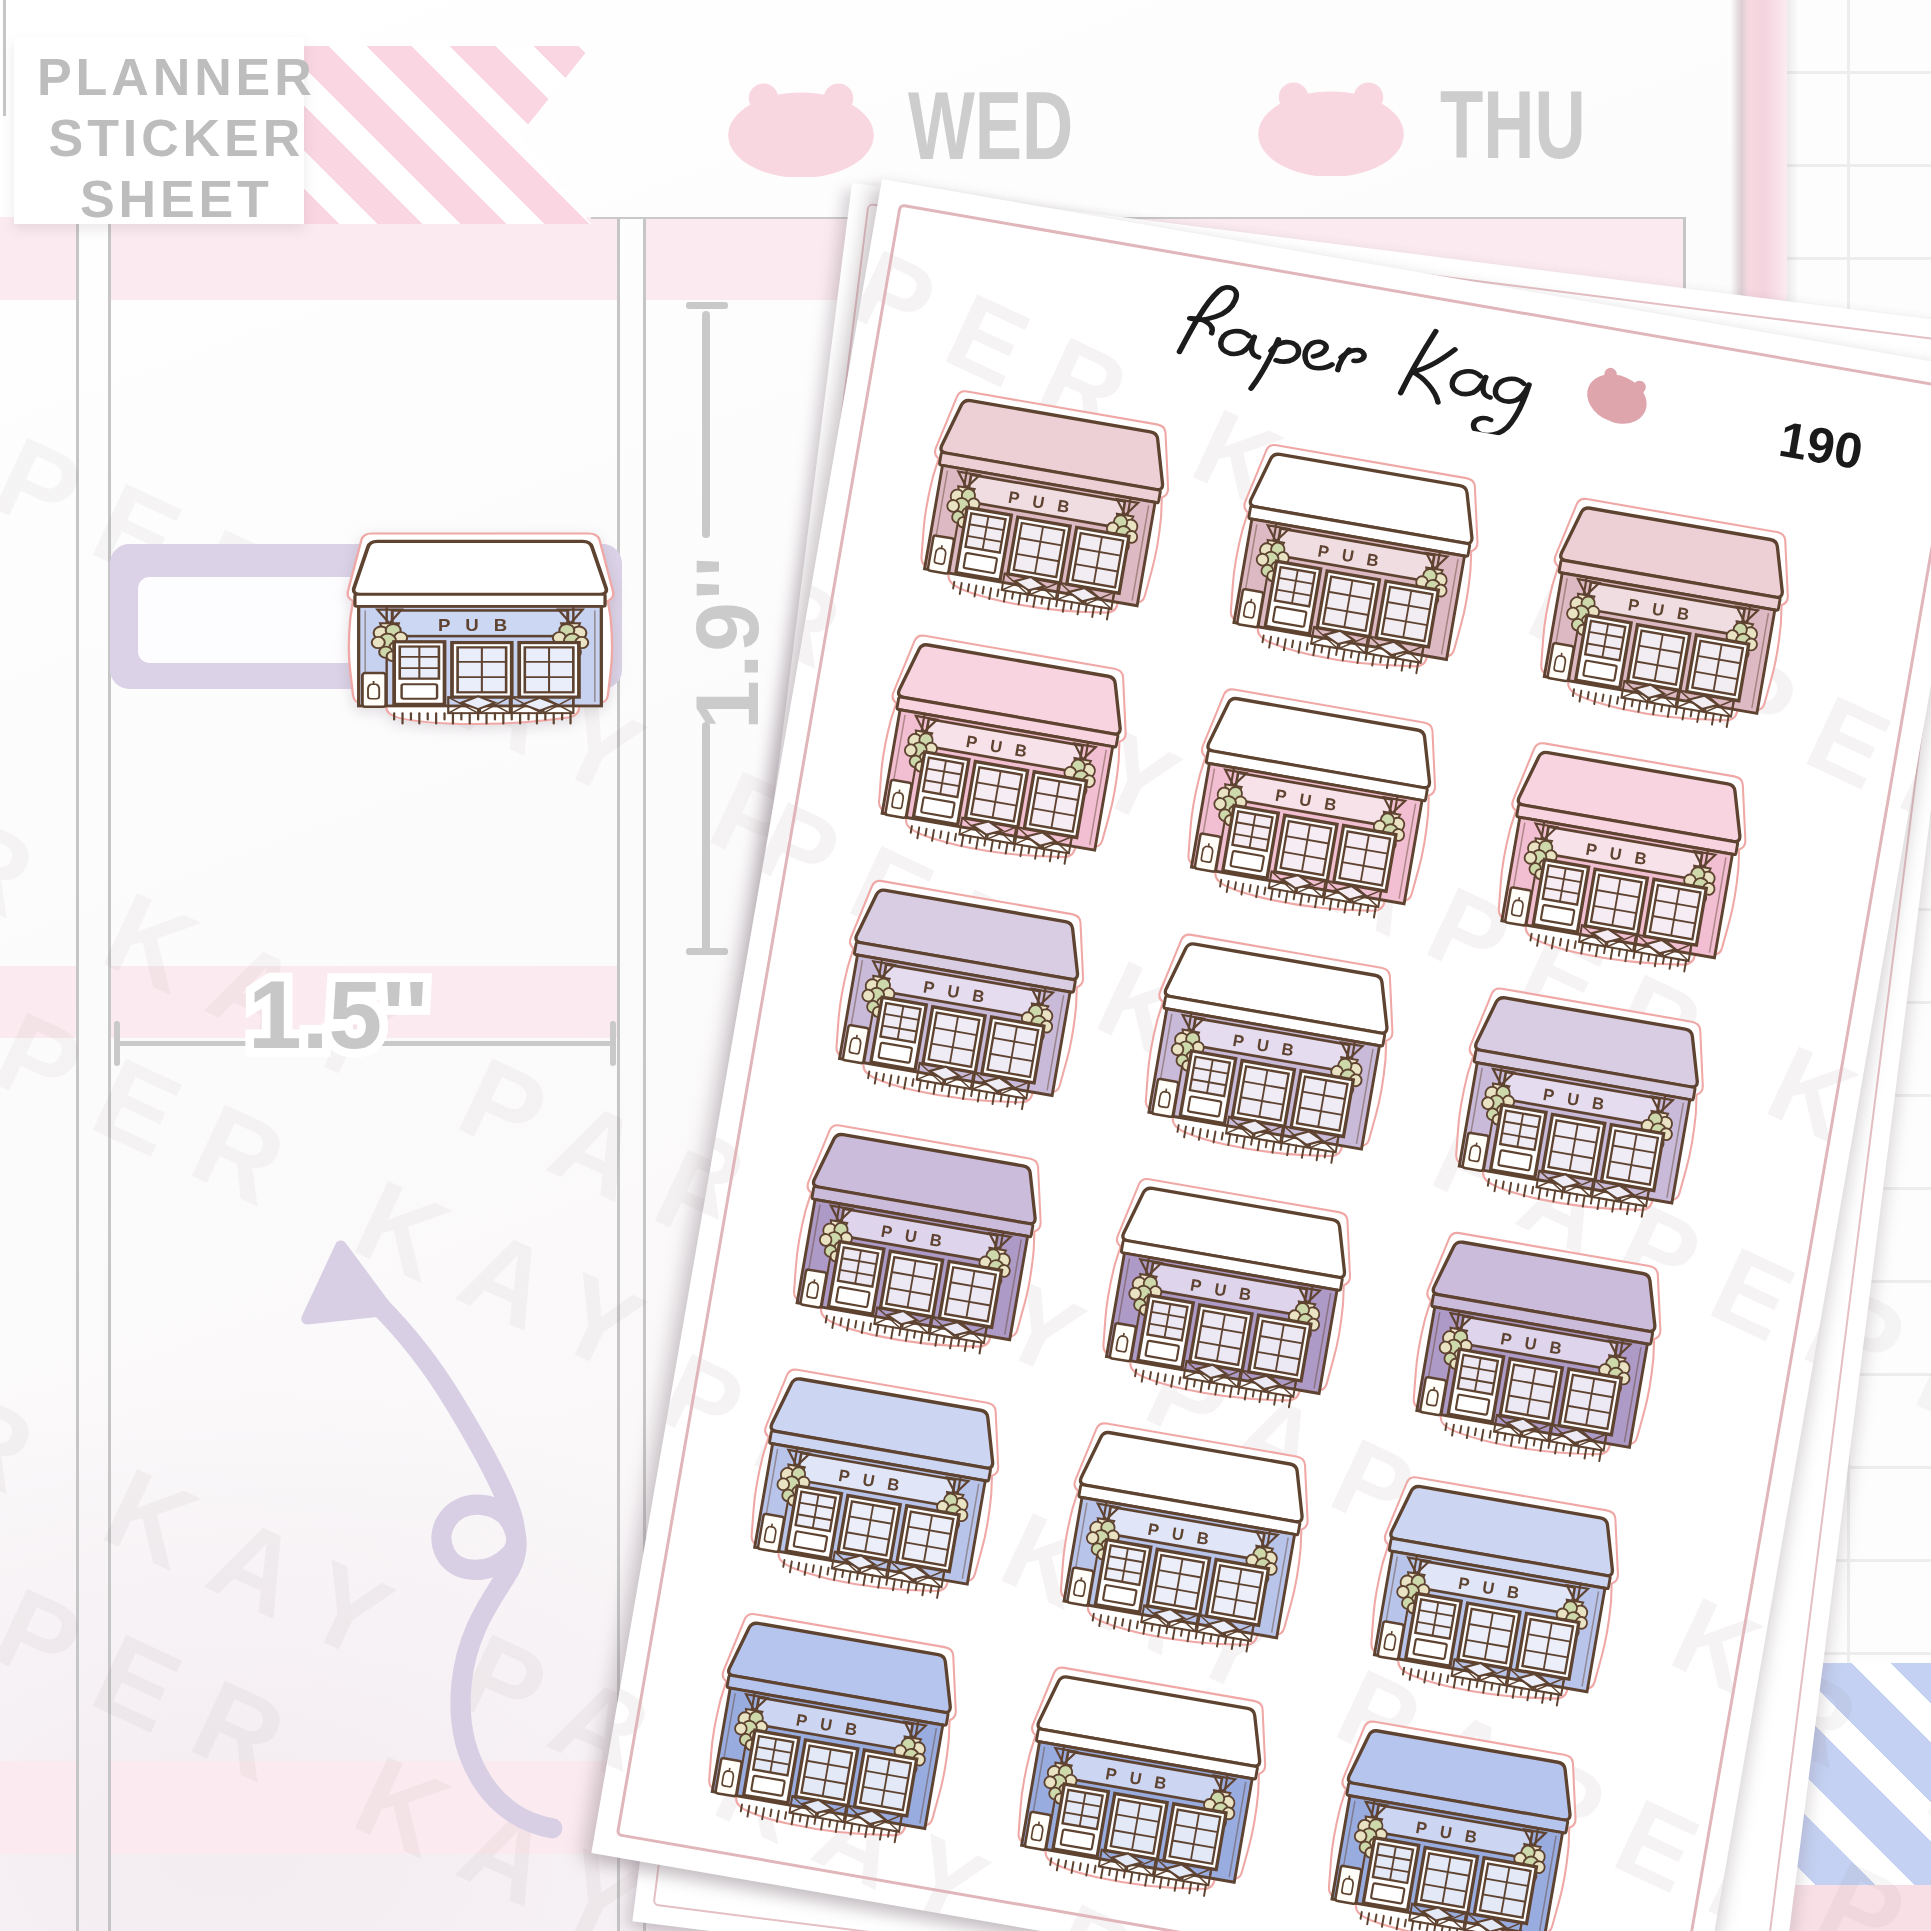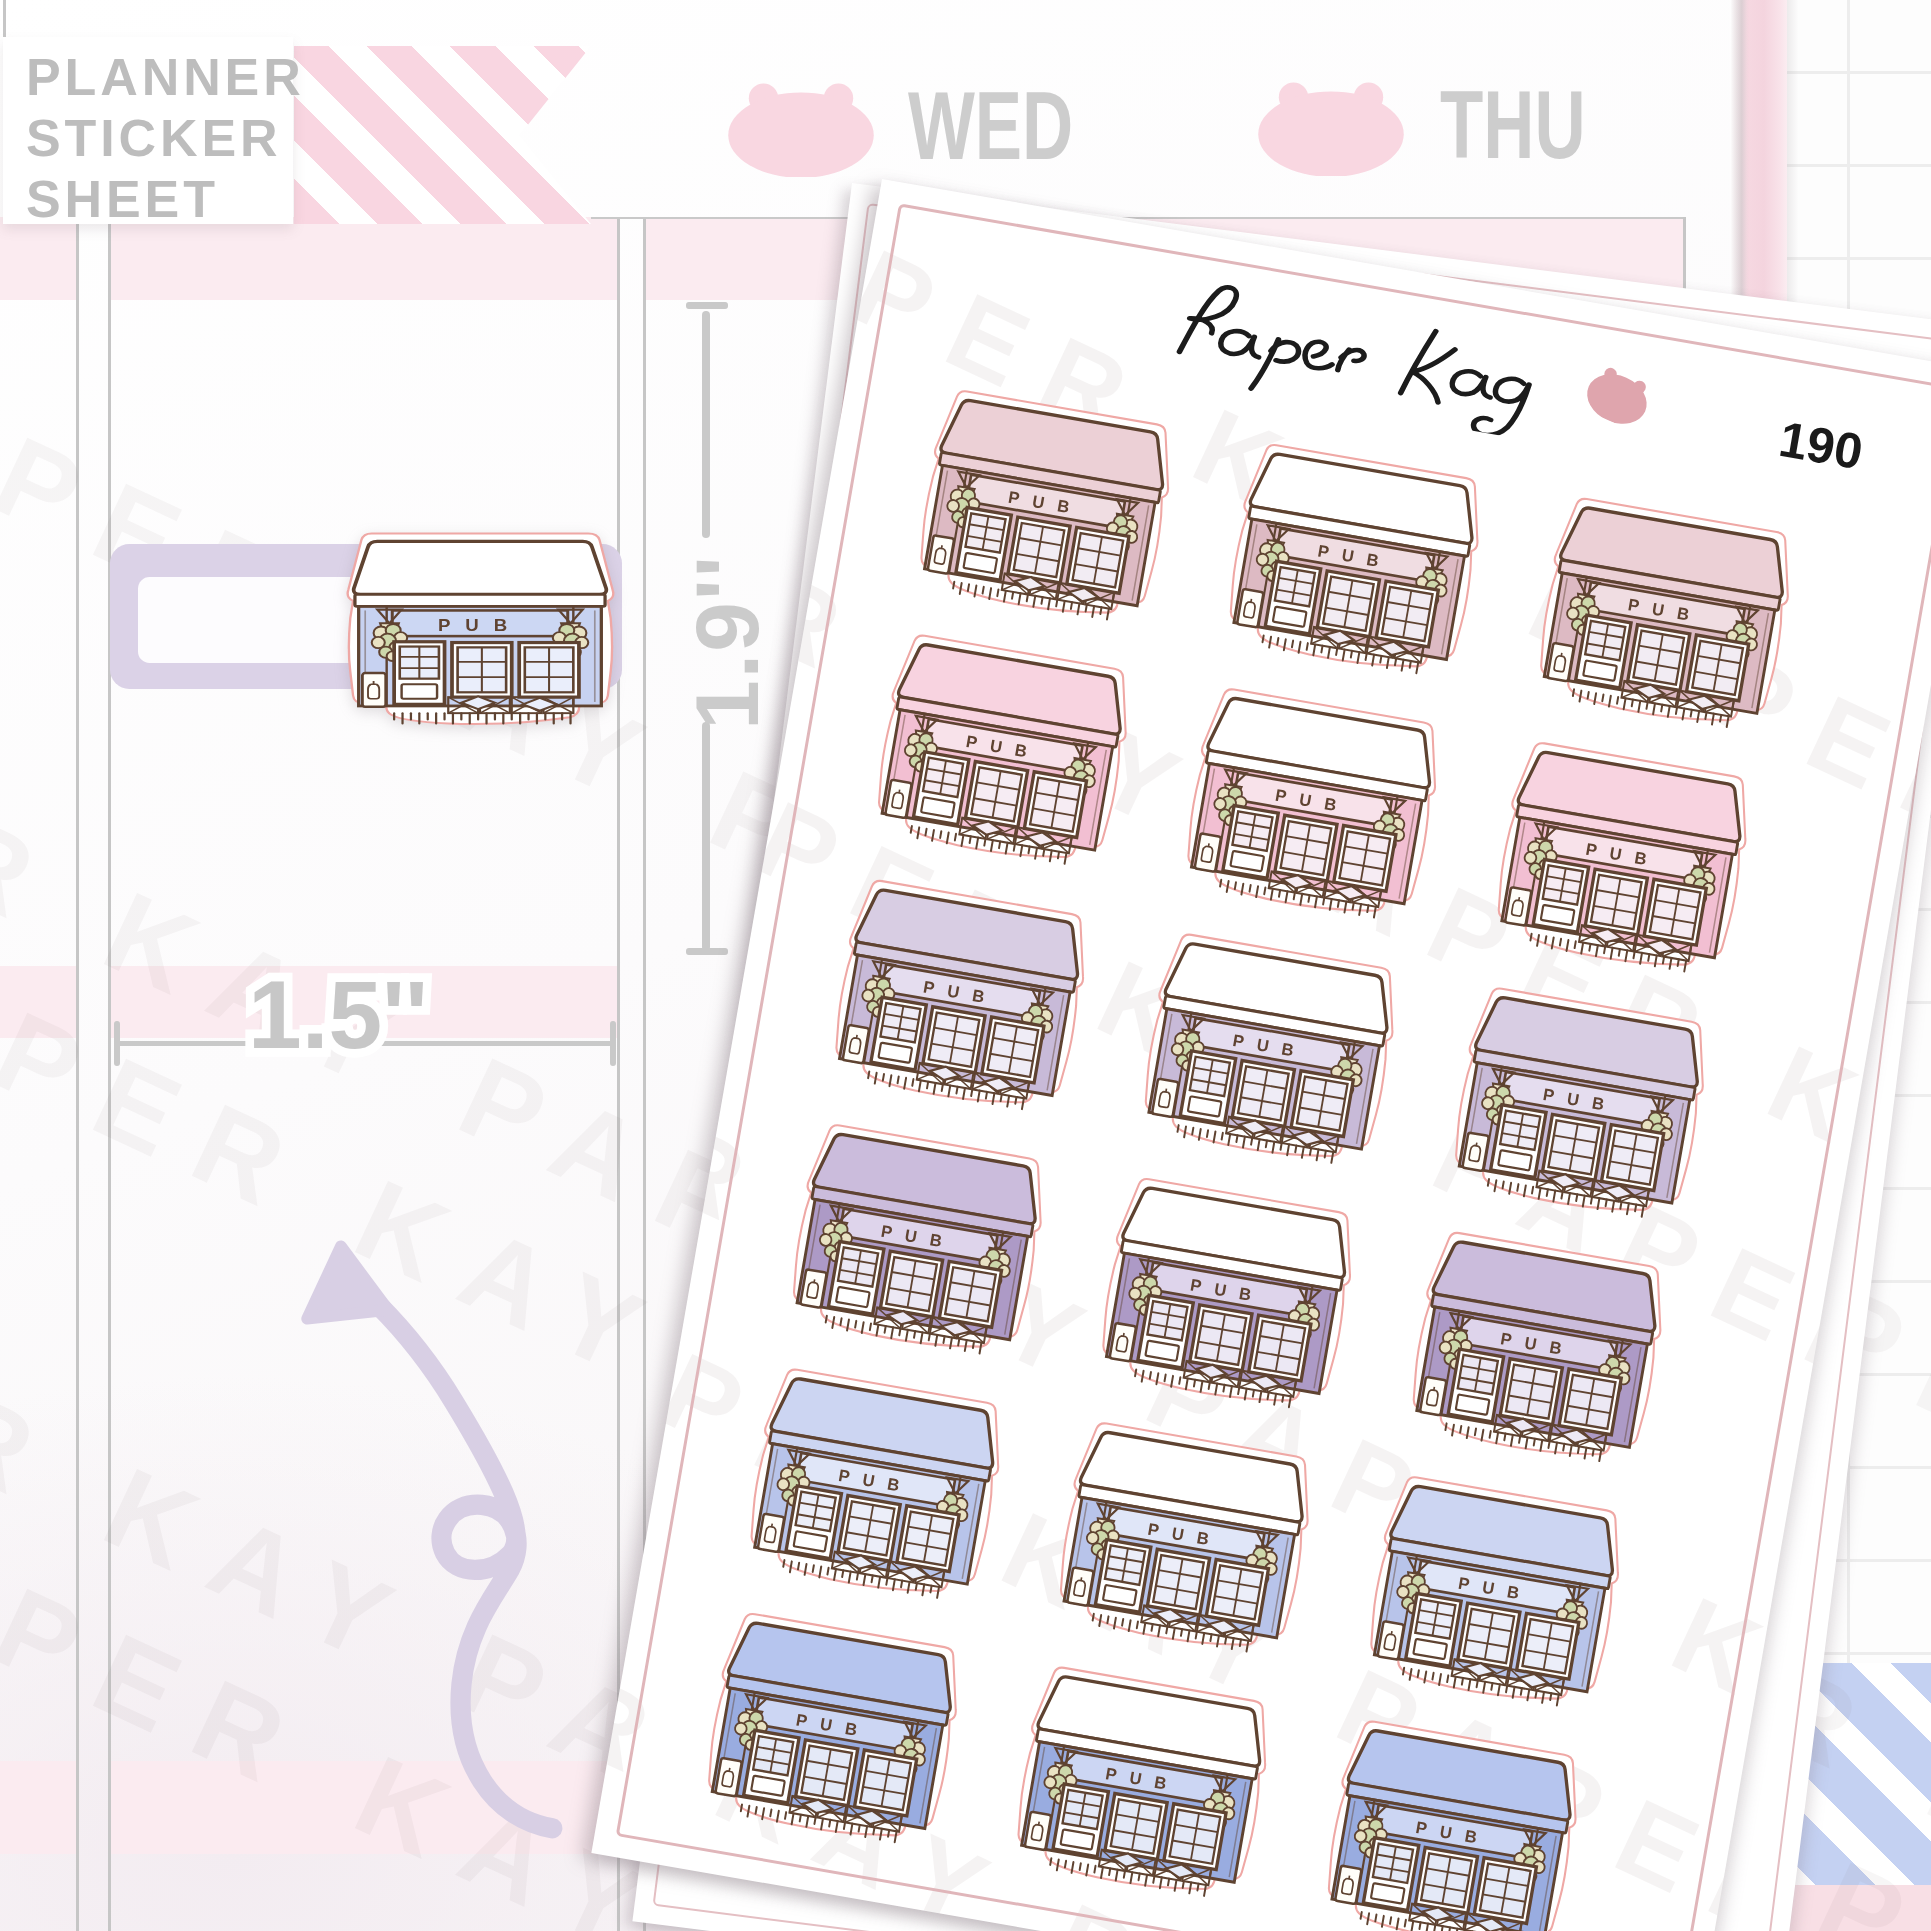--- a/index.html
+++ b/index.html
@@ -7,22 +7,22 @@
  font-family:"Liberation Sans", sans-serif;}
 .vline{position:absolute;width:2.9px;background:#c6c6c6;}
 .band{position:absolute;background:#fbebf0;}
 .wm{position:absolute;white-space:nowrap;font-weight:bold;
  font-size:114px;letter-spacing:33px;color:rgba(105,90,98,0.056);
  transform-origin:0 0;transform:rotate(25deg);}
 .wms{position:absolute;white-space:nowrap;font-weight:bold;
  font-size:108px;letter-spacing:31px;color:rgba(125,100,108,0.078);
  transform-origin:0 0;transform:rotate(15.2deg);}
 .day{position:absolute;color:#cdcdcd;font-weight:bold;font-size:97px;letter-spacing:0px;transform:scaleX(0.73);transform-origin:0 0;}
-#labelbox{position:absolute;left:3px;top:37px;width:290px;height:187px;background:#ffffff;
- box-shadow:0 5.8px 11.6px rgba(120,110,115,0.15);}
+#labelbox{position:absolute;left:14px;top:37px;width:290px;height:187px;background:#ffffff;
+ box-shadow:0 5.8px 11.6px rgba(120,110,115,0.15);text-align:center;}
 #labeltext{position:absolute;left:23px;top:9.7px;color:#bdbdbd;font-weight:bold;
  font-size:52px;line-height:61px;letter-spacing:3.9px;}
 #ribbon{position:absolute;left:294px;top:46px;width:297px;height:178px;
  background:repeating-linear-gradient(45deg,#f9d6e1 0 32px,#ffffff 32px 59px);
  clip-path:polygon(0 0,100% 0,76% 50%,100% 100%,0 100%);filter:drop-shadow(0 4.8px 5.8px rgba(120,110,115,0.14));}
 #lav{position:absolute;left:110px;top:544px;width:512px;height:145px;border-radius:19.3px;background:#dbd2e7;}
 #lavin{position:absolute;left:28px;top:33px;width:357px;height:86px;border-radius:11.6px;background:#fdfcfe;}
 .dim{background:#c9c9c9;position:absolute;border-radius:2.9px;}
 #dimtext19{position:absolute;left:611px;top:526px;width:232px;height:232px;color:#cbcbcb;
  font-weight:bold;font-size:89px;transform:rotate(-90deg);text-align:center;line-height:232px;letter-spacing:1.9px;}

